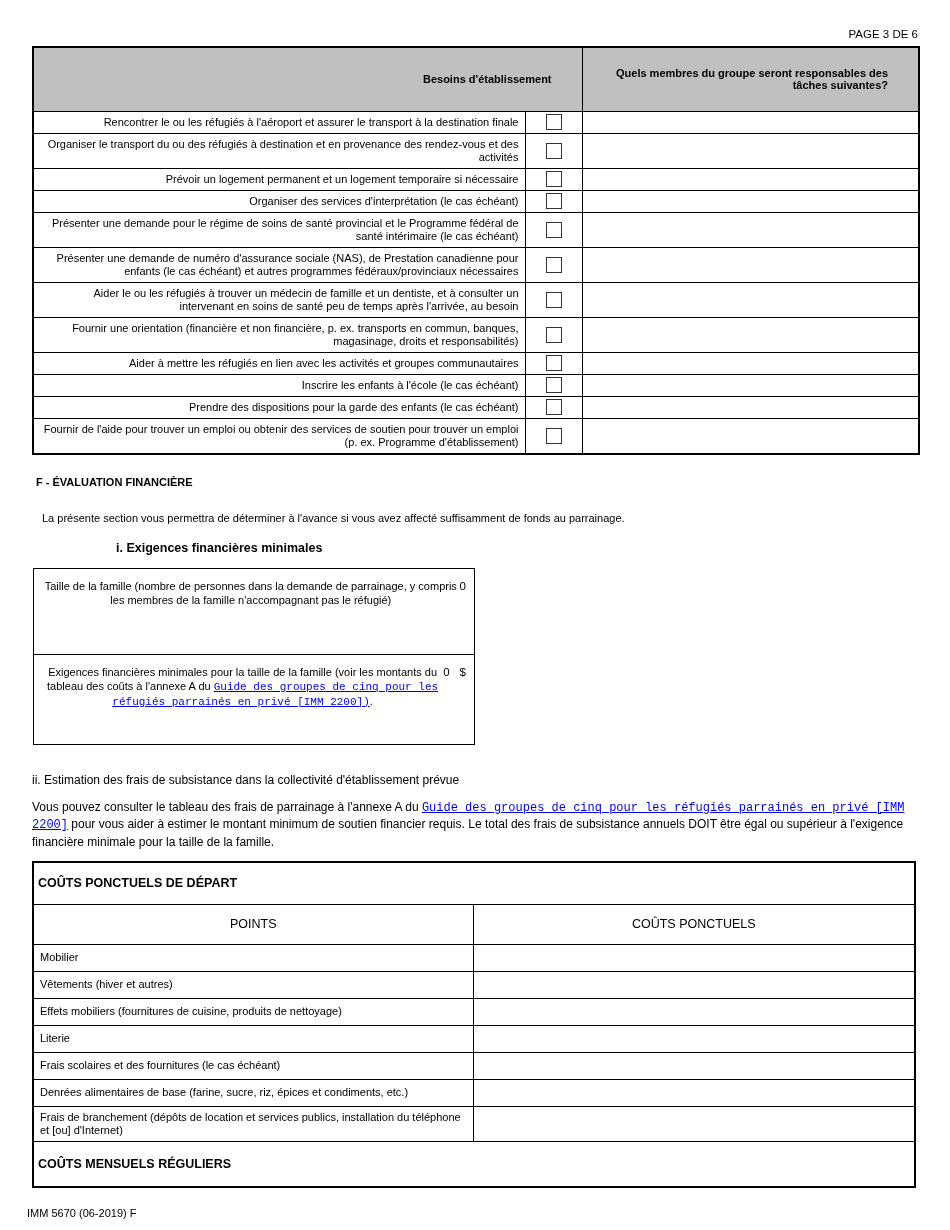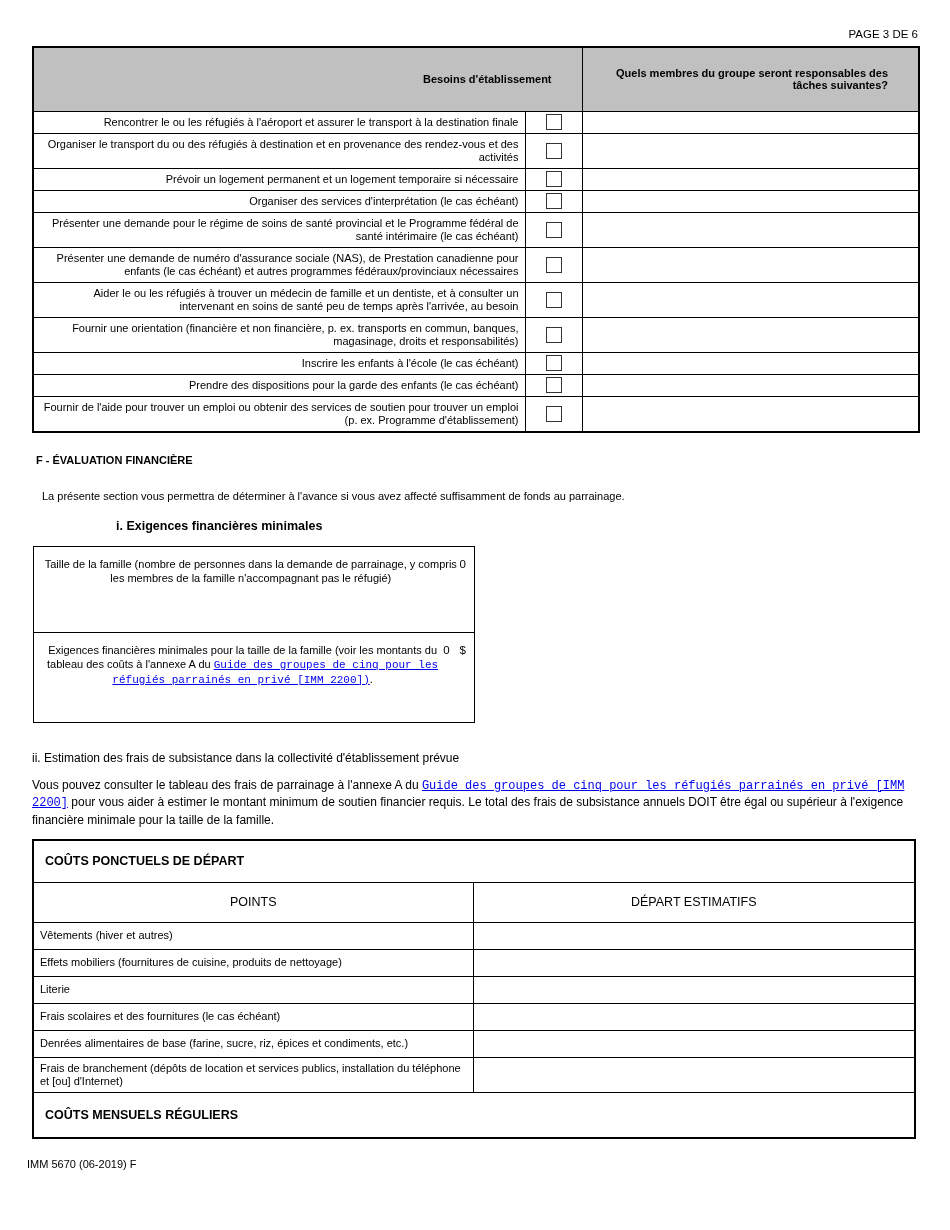--- a/index.html
+++ b/index.html
@@ -65,21 +65,21 @@
   .sub-ii-title{font-size:12px;margin-top:28px;}
   .sub-ii-para{font-size:12px;line-height:16.5px;margin-top:12px;width:886px;}
 
   
   .costs-table{width:882px;border:2px solid var(--line);table-layout:fixed;margin-top:11px;}
   .costs-table col.c-items{width:440px;}
   .costs-table col.c-costs{width:442px;}
   .costs-table td,.costs-table th{border:1.5px solid var(--line);}
   .costs-section-title{
     font-size:12.5px;font-weight:bold;text-align:left;
-    height:42px;vertical-align:middle;padding:4px 11px;
+    height:42px;vertical-align:middle;padding:4px 4px;
   }
   .costs-col-header{
     font-size:12.5px;font-weight:normal;text-align:center;
     height:40px;vertical-align:middle;padding:4px;
   }
   .costs-table td.item-cell{
     font-size:11px;line-height:13px;height:27px;
     vertical-align:middle;padding:4px 6px;
   }
   .costs-table td.cost-cell{height:27px;}
@@ -165,20 +165,27 @@
         </tr>
 
         <tr>
           <td class="task-label">Fournir une orientation (financière et non financière, p. ex. transports en commun, banques, magasinage, droits et responsabilités)</td>
           <td class="cb-cell">
             <span class="checkbox"></span>
           </td>
           <td class="resp-cell"></td>
         </tr>
 
+        <tr>
+          <td class="task-label">Aider à mettre les réfugiés en lien avec les activités et groupes communautaires</td>
+          <td class="cb-cell">
+            <span class="checkbox"></span>
+          </td>
+          <td class="resp-cell"></td>
+        </tr>
 
         <tr>
           <td class="task-label">Inscrire les enfants à l'école (le cas échéant)</td>
           <td class="cb-cell">
             <span class="checkbox"></span>
           </td>
           <td class="resp-cell"></td>
         </tr>
 
         <tr>
@@ -229,23 +236,27 @@
     <colgroup>
         <col class="c-items">
         <col class="c-costs">
       </colgroup>
     <tbody>
       <tr>
         <td colspan="2" class="costs-section-title">COÛTS PONCTUELS DE DÉPART</td>
       </tr>
       <tr>
         <td class="costs-col-header">POINTS</td>
-        <td class="costs-col-header">DÉPART ESTIMATIFS</td>
-      </tr>
-
+        <td class="costs-col-header">COÛTS PONCTUELS</td>
+      </tr>
+
+        <tr>
+          <td class="item-cell">Mobilier</td>
+          <td class="cost-cell"></td>
+        </tr>
 
         <tr>
           <td class="item-cell">Vêtements (hiver et autres)</td>
           <td class="cost-cell"></td>
         </tr>
 
         <tr>
           <td class="item-cell">Effets mobiliers (fournitures de cuisine, produits de nettoyage)</td>
           <td class="cost-cell"></td>
         </tr>

